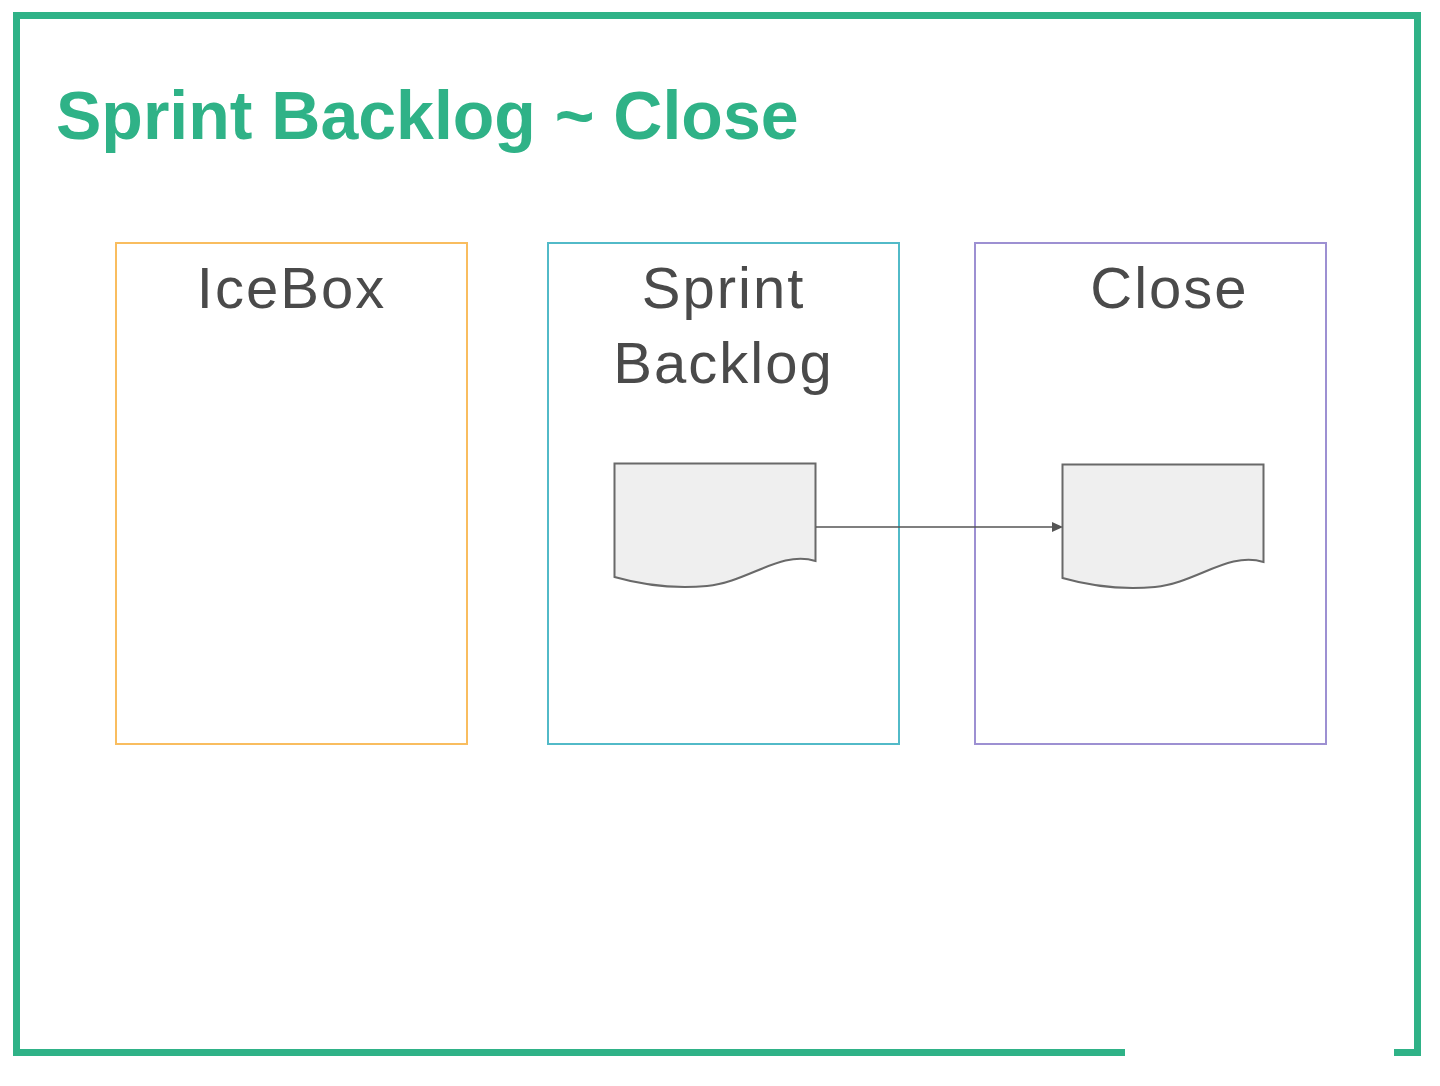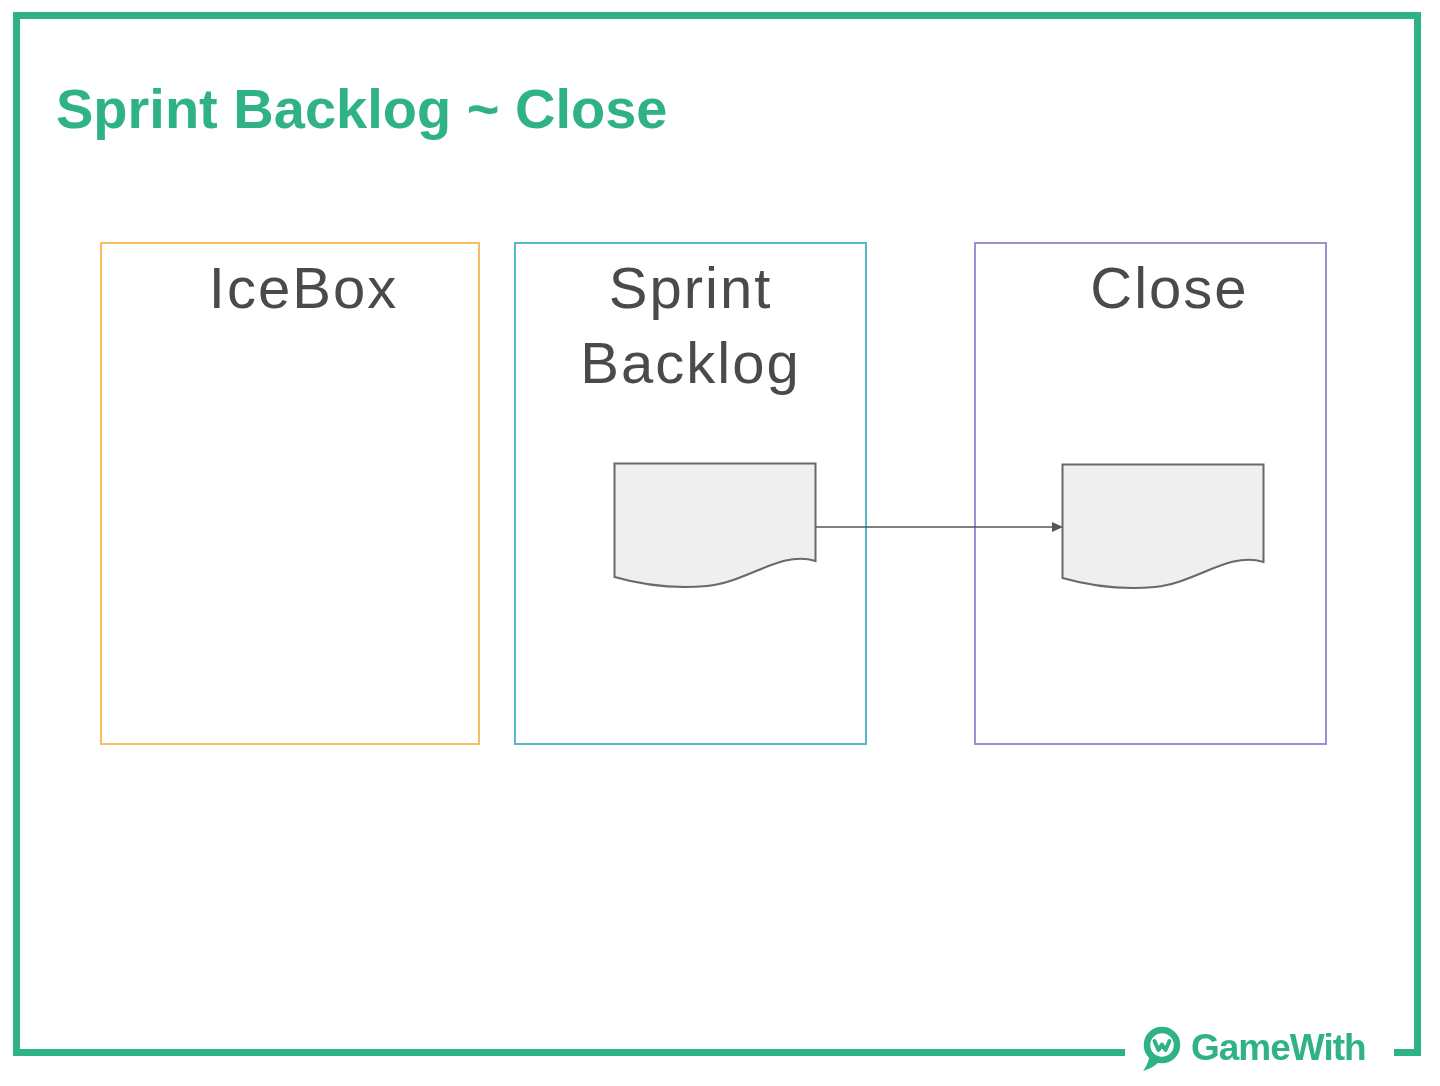--- a/index.html
+++ b/index.html
@@ -17,36 +17,36 @@
   .frame-left   { left: 13px;   top: 12px;   width: 7px;    height: 1044px; }
   .frame-right  { left: 1414px; top: 12px;   width: 7px;    height: 1044px; }
   .frame-bottom-a { left: 13px;   top: 1049px; width: 1112px; height: 7px; }
   .frame-bottom-b { left: 1394px; top: 1049px; width: 27px;  height: 7px; }
 
   .page-title {
     position: absolute;
     left: 56px;
     top: 76px;
     margin: 0;
-    font-size: 56px;
+    font-size: 68px;
     font-weight: bold;
     letter-spacing: 0px;
     white-space: nowrap;
   }
 
   .column {
     position: absolute;
     top: 242px;
     height: 499px;
     width: 349px;
     border: 2px solid;
     background: #ffffff;
   }
-  .column-icebox { left: 100px; padding-left: 27px; }
-  .column-sprint-backlog { left: 514px; }
+  .column-icebox { left: 115px; }
+  .column-sprint-backlog { left: 547px; }
   .column-close { left: 974px; }
 
   .column-label {
     padding-top: 6px;
     text-align: center;
     font-size: 58px;
     line-height: 1.3;
     letter-spacing: 2px;
     font-weight: normal;
   }
@@ -106,22 +106,14 @@
 
   <svg class="doc-shape doc-close" width="205" height="128" viewBox="0 0 205 128">
     <path d="M 1.5,1.5 L 202.5,1.5 L 202.5,99 C 168,88 135,120 94,124 C 60,127 26,122 1.5,115 Z" stroke-width="2" fill="#efefef" stroke="#696969"></path>
   </svg>
 
   <svg class="flow-arrow" width="248" height="20" viewBox="0 0 248 20">
     <line x1="0" y1="10" x2="237" y2="10" stroke-width="1.6" stroke="#555555"></line>
     <polygon points="236,5 247,10 236,15" fill="#555555"></polygon>
   </svg>
 
-  <div class="brand-logo">
-    <svg width="48" height="48" viewBox="0 0 48 48">
-      <circle cx="24" cy="21" r="15" fill="none" stroke-width="6.5" stroke="#2fb287"></circle>
-      <path d="M12,31 C10,39 8,43 5,47 C13,45 19,40 22,37 Z" fill="#2fb287"></path>
-      <path d="M16.5,17 L20.5,26 L24,20.5 L27.5,26 L31.5,17" fill="none" stroke-width="4" stroke-linecap="round" stroke-linejoin="round" stroke="#2fb287"></path>
-    </svg>
-    <span class="brand-wordmark" style="color: rgb(47, 178, 135);">GameWith</span>
-  </div>
 
 </div>
 
 </body></html>

